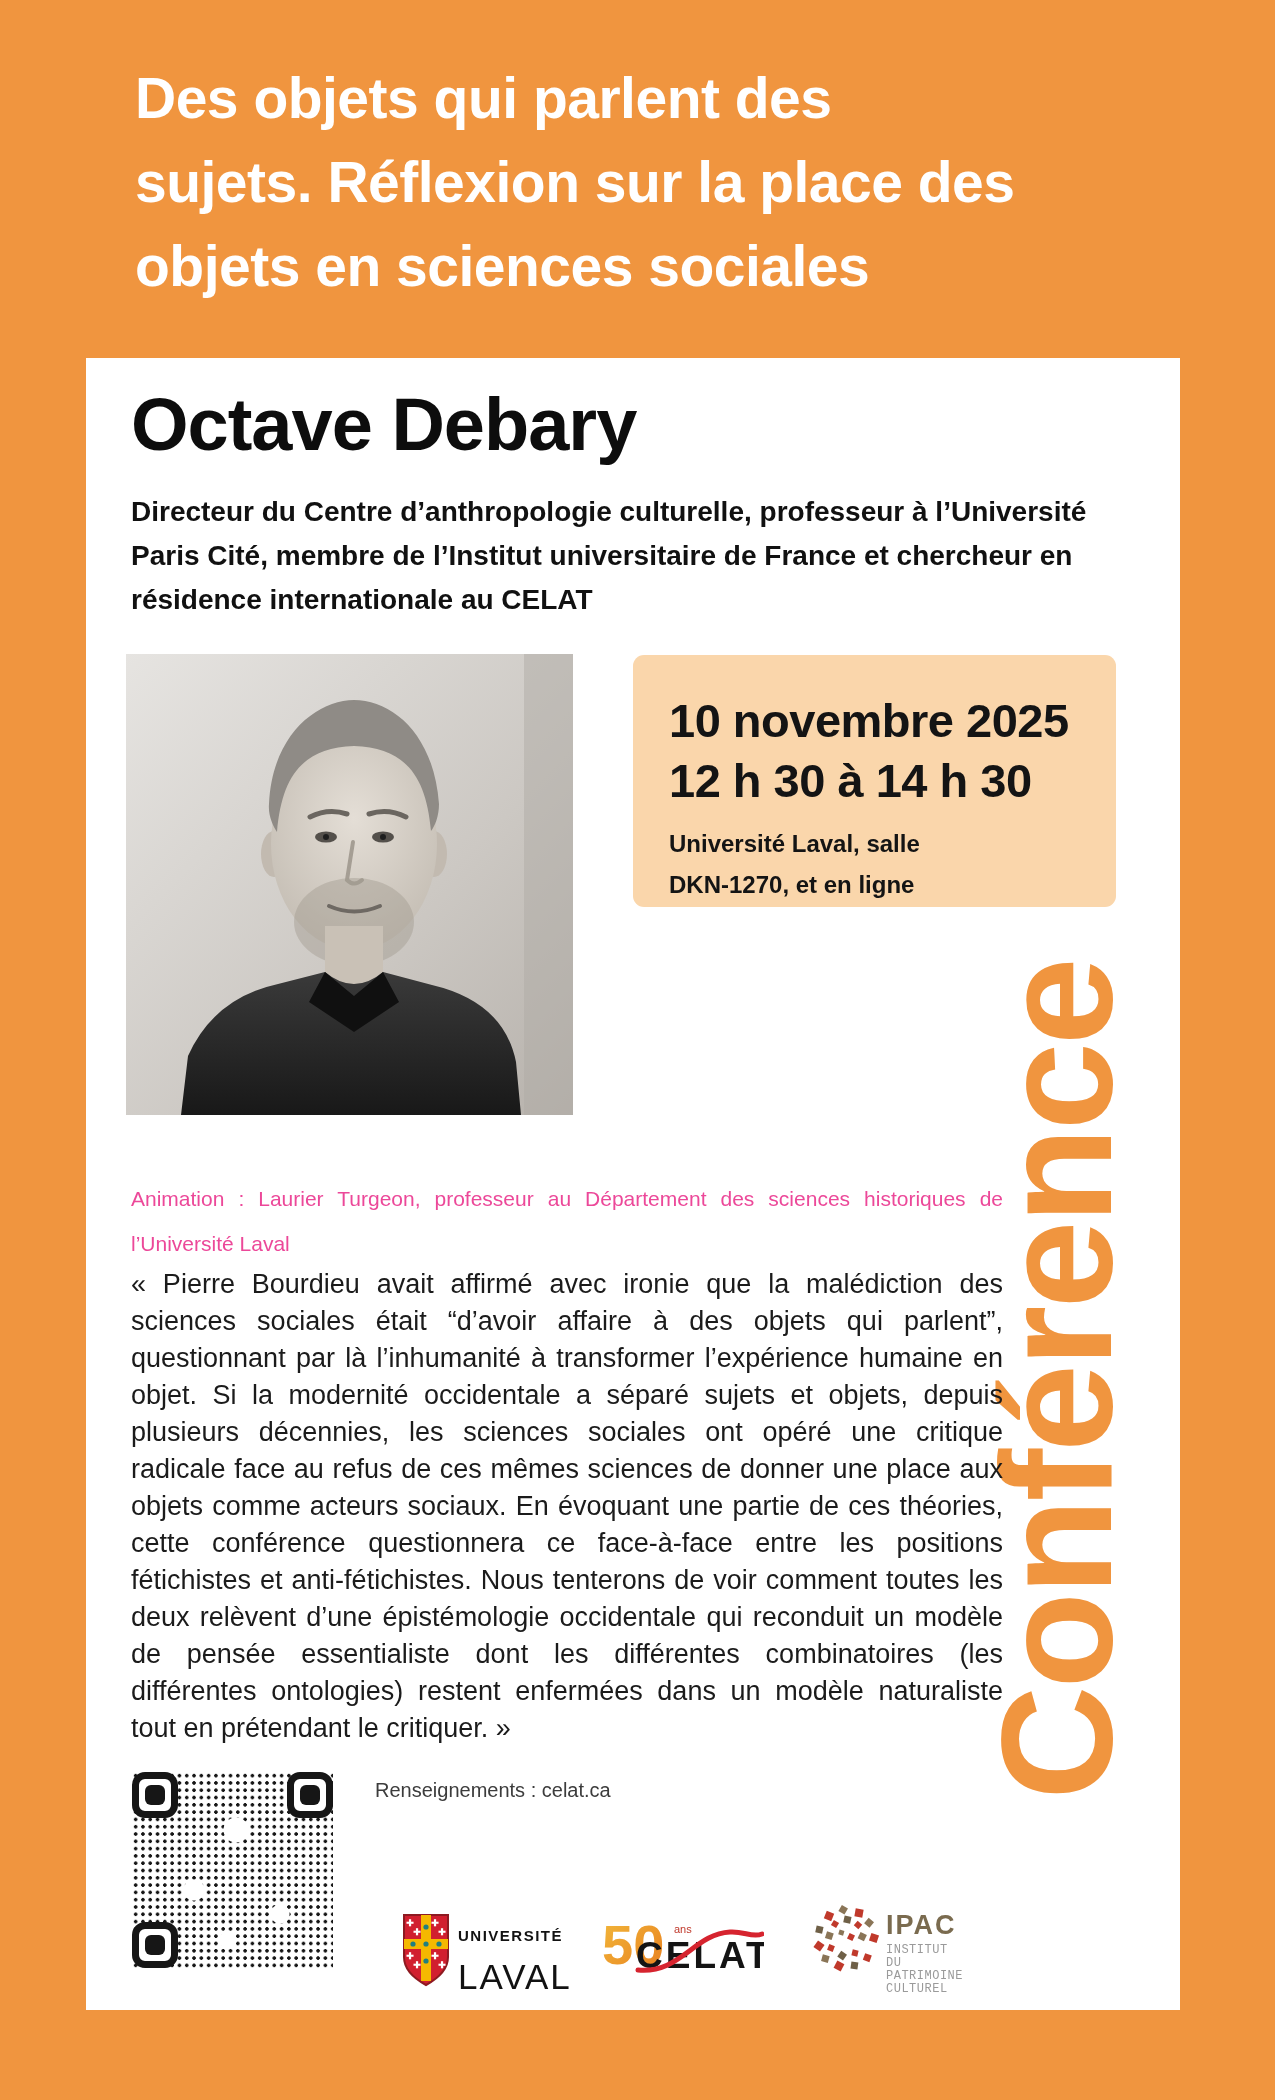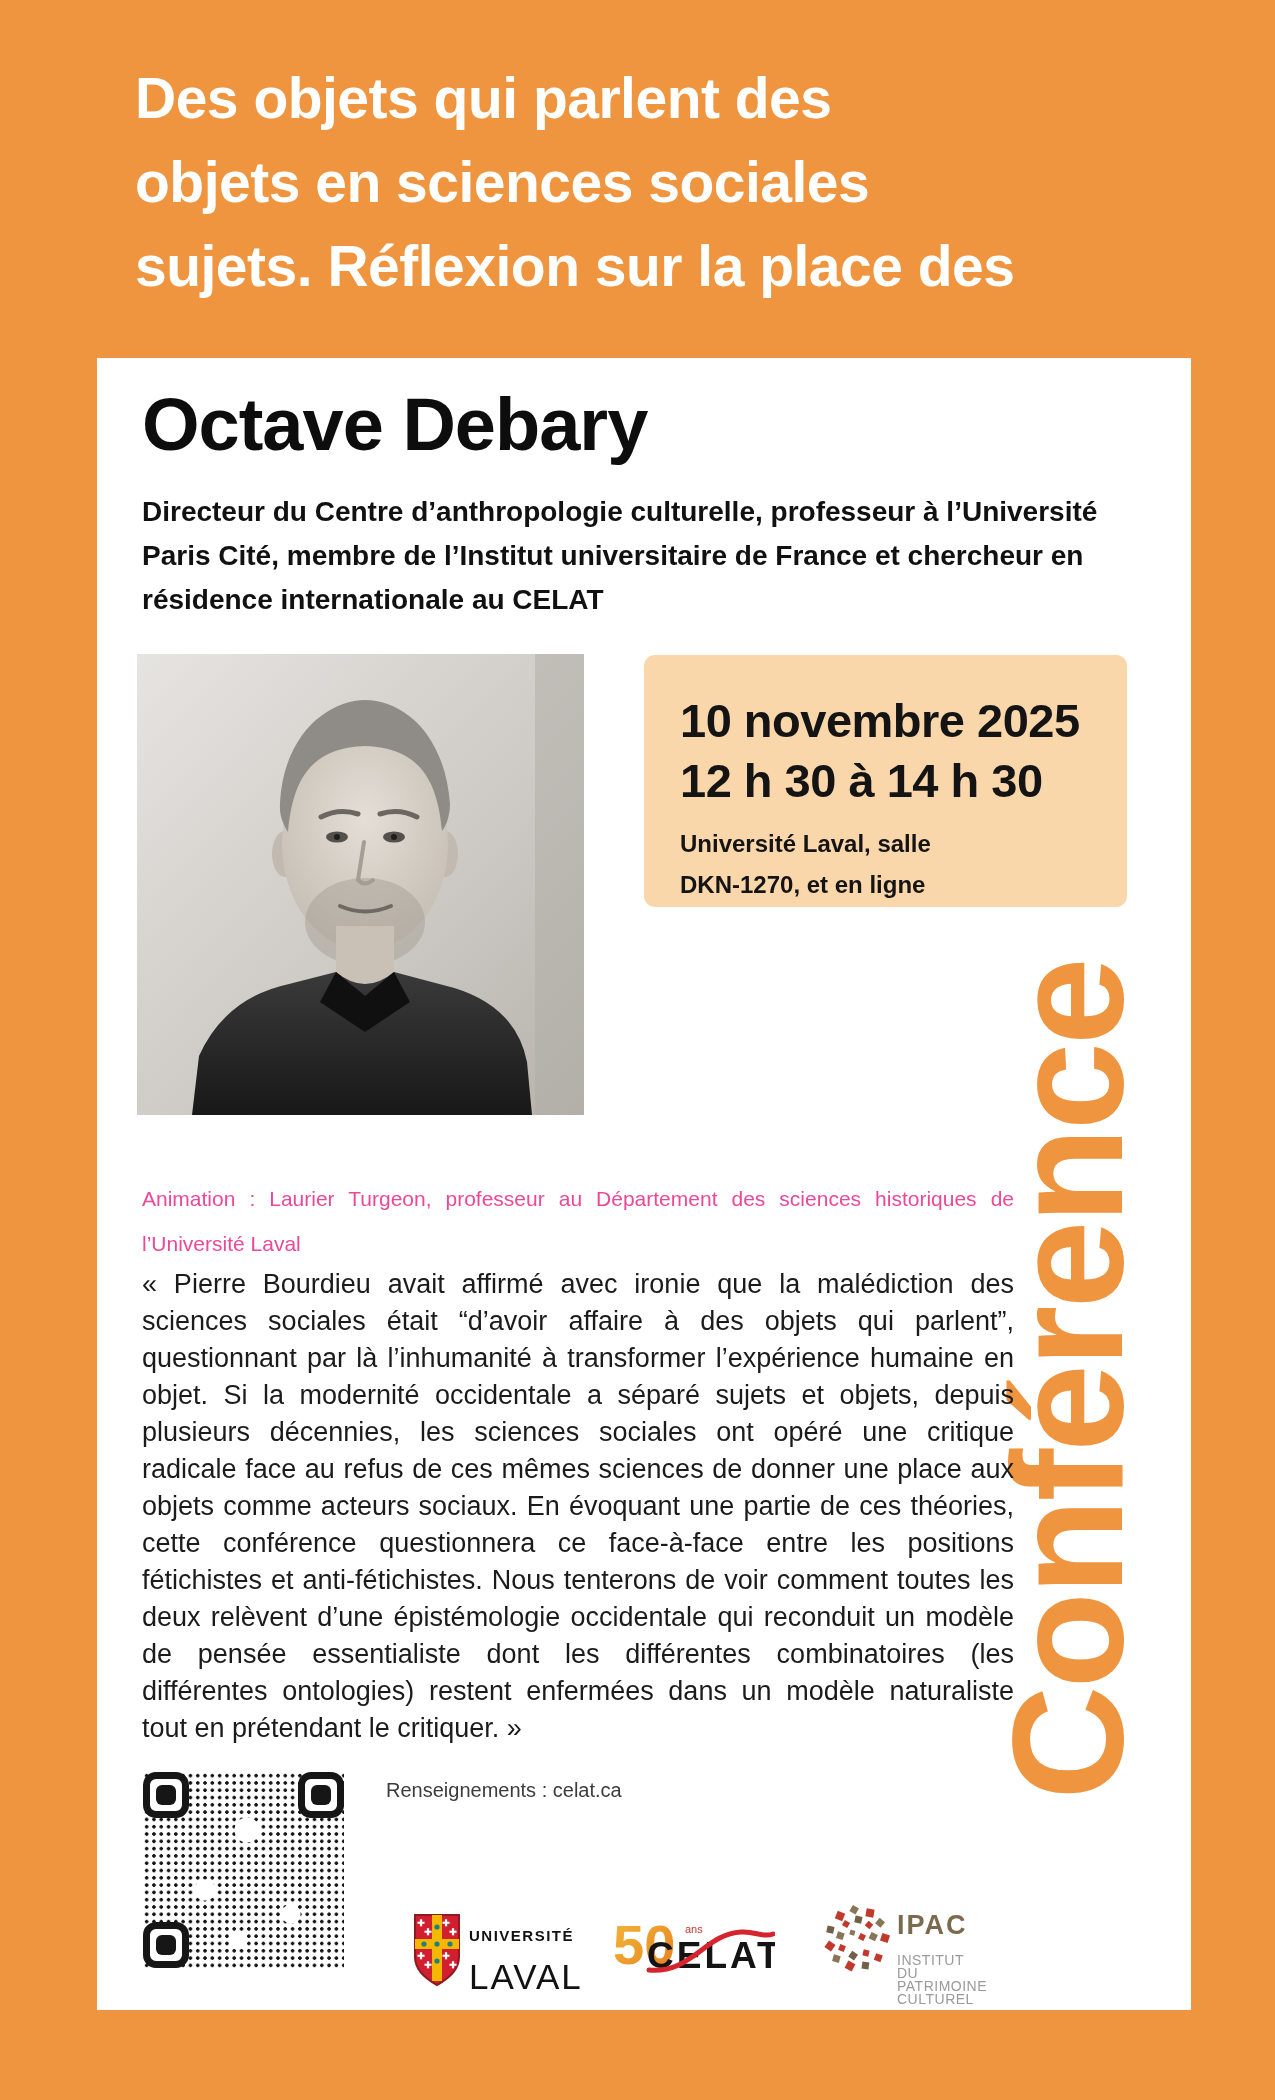--- a/index.html
+++ b/index.html
@@ -3,21 +3,21 @@
 <meta charset="utf-8">
 <style>
   html,body{margin:0;padding:0;}
   body{width:1275px;height:2100px;position:relative;background:#F0953F;
        font-family:"Liberation Sans", sans-serif;overflow:hidden;}
   #poster{position:absolute;inset:0;padding-left:36px;}
 
   .title{position:absolute;left:135px;top:56px;color:#FFFFFF;font-weight:bold;
          font-size:57px;line-height:84px;letter-spacing:-0.5px;}
 
-  .card{position:absolute;left:97px;top:358px;width:1094px;height:1652px;background:#FFFFFF;}
+  .card{position:absolute;left:86px;top:358px;width:1094px;height:1652px;background:#FFFFFF;}
 
   .speaker-name{position:absolute;left:45px;top:24px;font-size:74px;font-weight:bold;
                 color:#0d0d0d;letter-spacing:-1px;}
   .speaker-role{position:absolute;left:45px;top:132px;font-size:28px;font-weight:bold;
                 color:#111111;line-height:44px;}
 
   .photo{position:absolute;left:40px;top:296px;width:447px;height:461px;}
 
   .datebox{position:absolute;left:547px;top:297px;width:483px;height:252px;
            background:#FAD6AB;border-radius:11px;box-sizing:border-box;
@@ -50,31 +50,31 @@
 
   .logo-laval{position:absolute;left:316px;top:1555px;}
   .logo-laval .txt{position:absolute;left:56px;top:14px;color:#121212;}
   .logo-laval .u{font-size:15px;font-weight:bold;letter-spacing:1.5px;}
   .logo-laval .l{font-size:35px;letter-spacing:2px;margin-top:13px;}
 
   .logo-celat{position:absolute;left:516px;top:1560px;}
   .logo-ipac{position:absolute;left:726px;top:1546px;}
   .logo-ipac .txt{position:absolute;left:74px;top:6px;}
   .logo-ipac .acr{font-size:27px;font-weight:bold;color:#7A6B4F;letter-spacing:2px;}
-  .logo-ipac .sub{font-size:14px;color:#9a9a9a;letter-spacing:0.5px;line-height:13px;margin-top:13px;}
+  .logo-ipac .sub{font-size:12px;color:#9a9a9a;letter-spacing:0.5px;line-height:13px;margin-top:3px;font-family:Liberation Mono, monospace;}
 </style>
 </head>
 <body>
 
 <div id="poster">
 
   <div class="title">
     <div>Des objets qui parlent des</div>
+    <div>sujets. Réflexion sur la place des</div>
     <div>objets en sciences sociales</div>
-    <div>sujets. Réflexion sur la place des</div>
   </div>
 
   <div class="card">
 
     <div class="speaker-name">Octave Debary</div>
 
     <div class="speaker-role">
       <div>Directeur du Centre d’anthropologie culturelle, professeur à l’Université</div>
       <div>Paris Cité, membre de l’Institut universitaire de France et chercheur en</div>
       <div>résidence internationale au CELAT</div>

